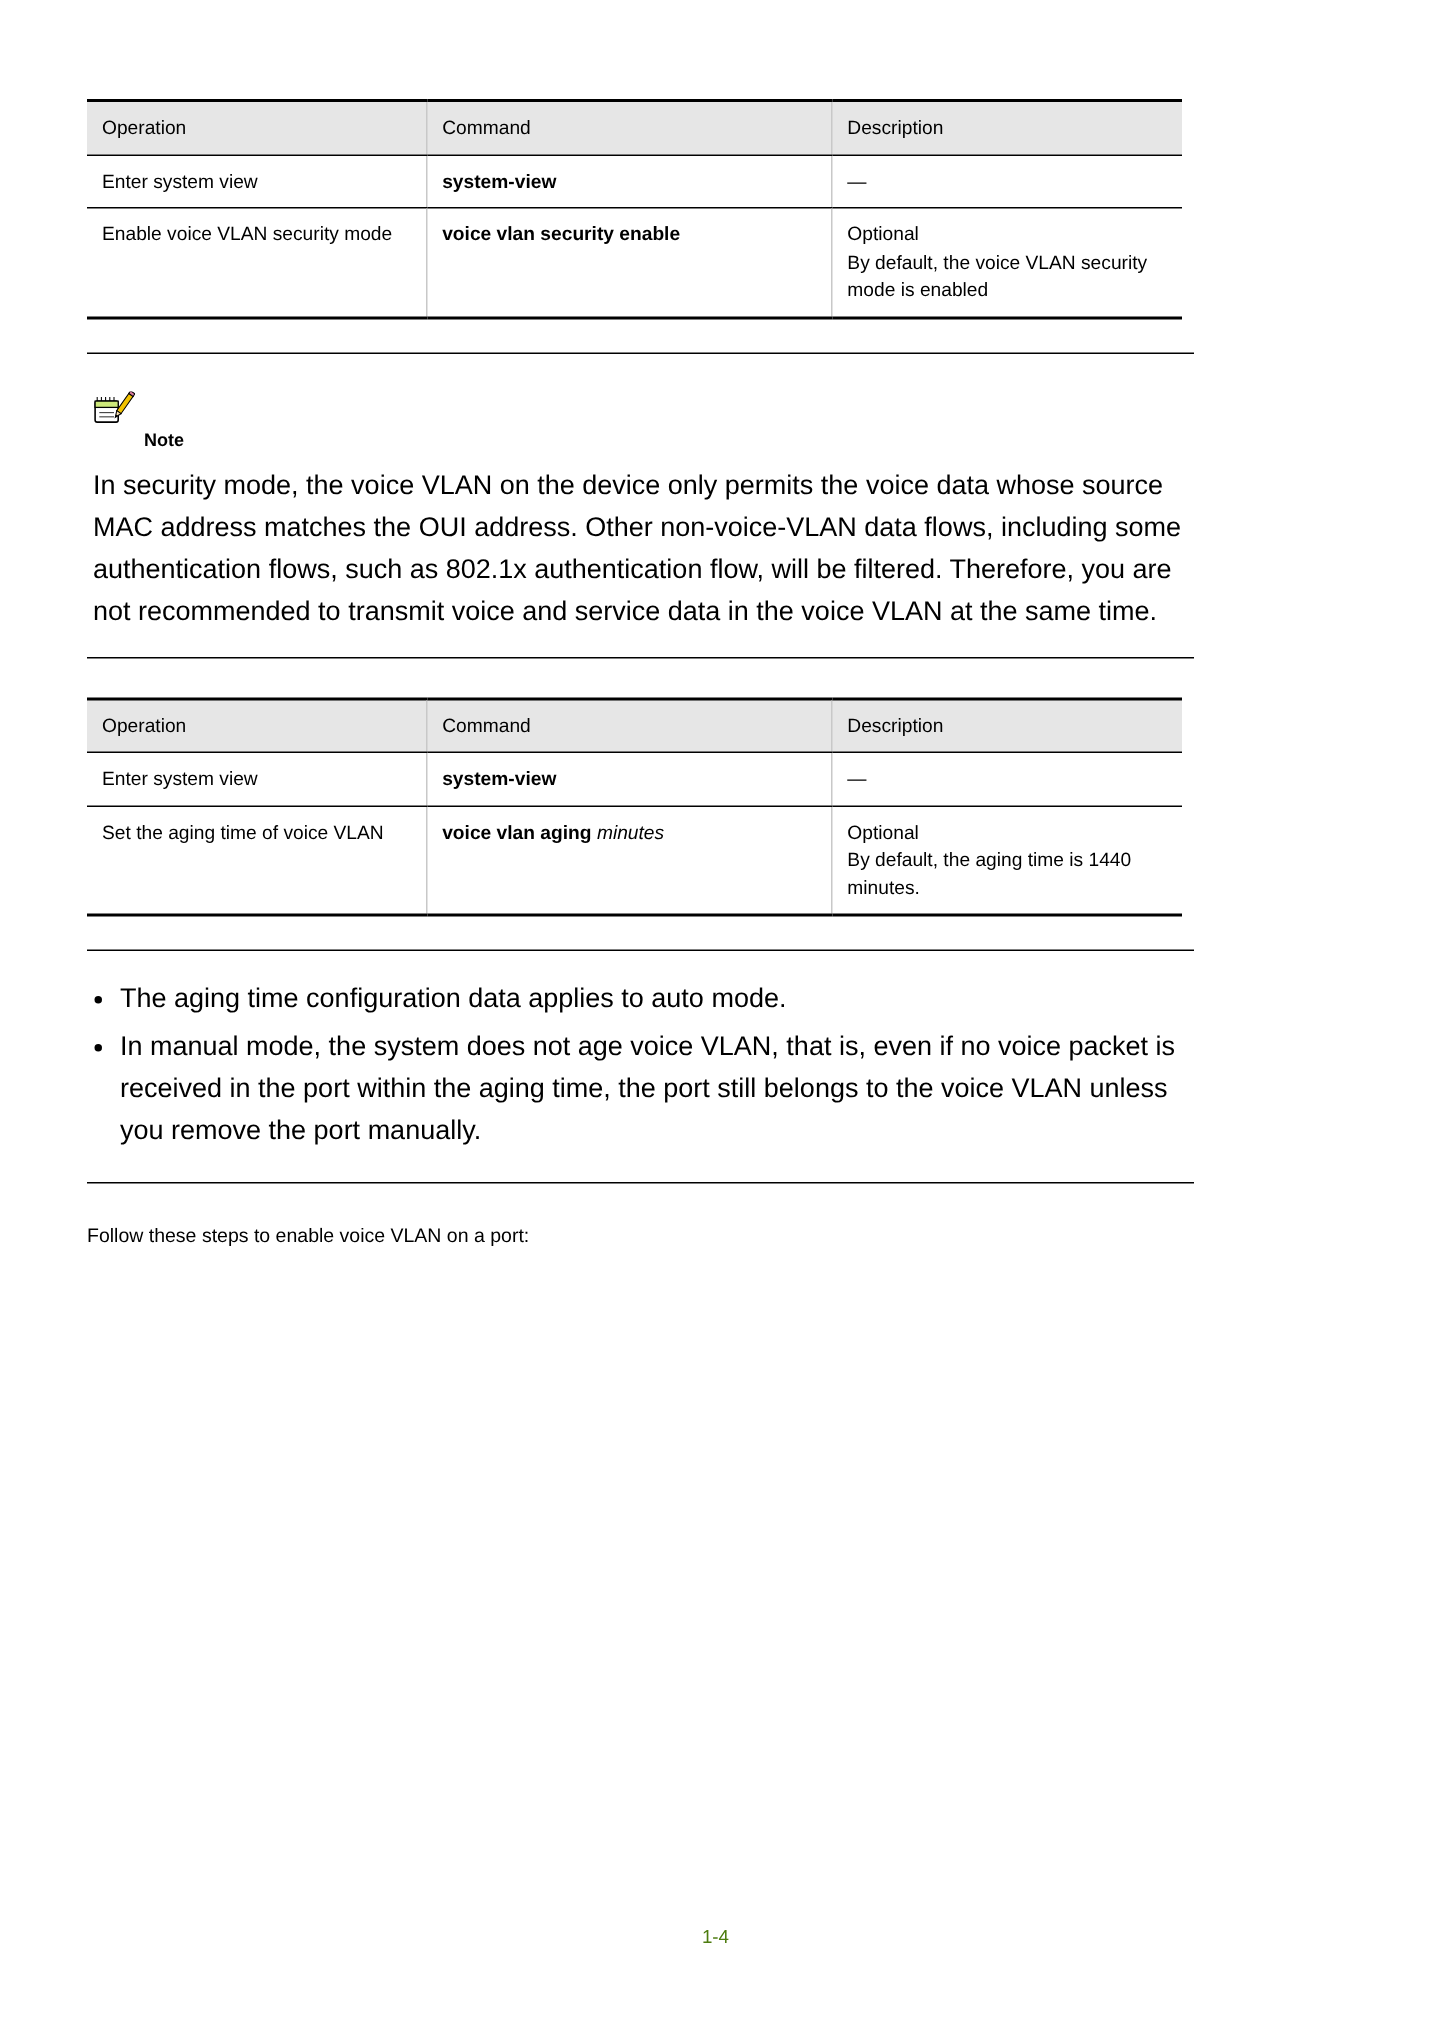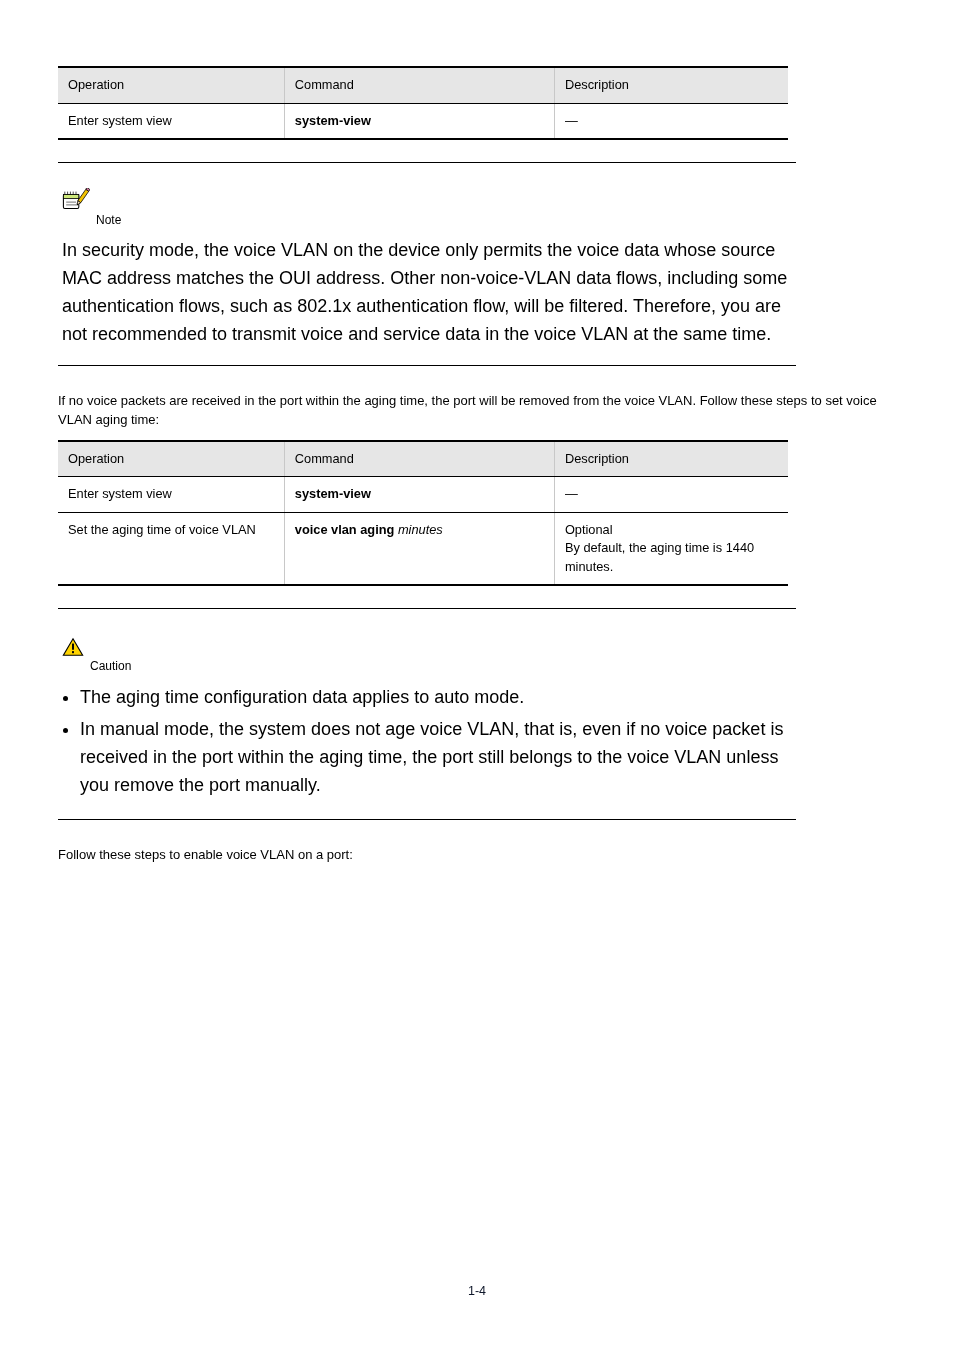--- a/index.html
+++ b/index.html
@@ -17,21 +17,21 @@
     box-sizing: border-box;
     padding: 60px 46px 40px 58px;
     position: relative;
   }
   .page-footer {
     position: absolute;
     left: 0; right: 0;
     bottom: 50px;
     text-align: center;
     font-size: 12.5px;
-    color: #0f172a;
+    color: #4d7c0f;
   }
 
   h3.section-heading {
     font-size: 15px;
     font-weight: bold;
     margin: 30px 0 8px 0;
   }
   p { margin: 0 0 10px 0; }
   .indent { margin-left: 0; }
 
@@ -86,21 +86,21 @@
     width: 730px;
   }
   .callout-header {
     display: flex;
     align-items: center;
     gap: 6px;
     margin-bottom: 8px;
   }
   .callout-title {
     font-size: 12px;
-    font-weight: normal;
+    font-weight: bold;
     margin-top: 35px;
   }
   .callout-body {
     font-size: 18px;
     line-height: 1.55;
   }
   .callout-body ul {
     margin: 4px 0 0 18px;
     padding: 0;
   }
@@ -127,20 +127,25 @@
         <th>Operation</th>
         <th>Command</th>
         <th>Description</th>
       </tr>
     </thead>
     <tbody>
       <tr>
         <td>Enter system view</td>
         <td><span class="cmd"><span class="kw">system-view</span></span></td>
         <td>—</td>
+      </tr>
+      <tr>
+        <td>Enable voice VLAN security mode</td>
+        <td><span class="cmd"><span class="kw">voice vlan security enable</span></span></td>
+        <td>Optional<br>By default, the voice VLAN security mode is enabled</td>
       </tr>
     </tbody>
   </table>
 
   <div class="callout-wrapper">
     <div class="callout-header">
       <span class="note-icon">
         <svg viewBox="0 0 40 32">
           <rect x="2" y="8" width="22" height="20" rx="2" fill="#fff" stroke="#000" stroke-width="1.5"></rect>
           <rect x="2" y="8" width="22" height="6" fill="#cde87a" stroke="#000" stroke-width="1.2"></rect>
@@ -157,21 +162,20 @@
             <polygon points="29.5,23.5 31.5,23.5 30.5,26" fill="#000"></polygon>
             <rect x="28" y="-3" width="5" height="3" fill="#d97b9e" stroke="#000" stroke-width="1"></rect>
           </g>
         </svg>
       </span>
       <span class="callout-title">Note</span>
     </div>
     <div class="callout-body">In security mode, the voice VLAN on the device only permits the voice data whose source MAC address matches the OUI address. Other non-voice-VLAN data flows, including some authentication flows, such as 802.1x authentication flow, will be filtered. Therefore, you are not recommended to transmit voice and service data in the voice VLAN at the same time.</div>
   </div>
 
-  <p class="indent">If no voice packets are received in the port within the aging time, the port will be removed from the voice VLAN. Follow these steps to set voice VLAN aging time:</p>
 
   <table class="cfg">
     <colgroup>
       <col class="col-op">
         <col class="col-cmd">
         <col class="col-des">
     </colgroup>
     <thead>
       <tr>
         <th>Operation</th>
@@ -187,30 +191,20 @@
       </tr>
       <tr>
         <td>Set the aging time of voice VLAN</td>
         <td><span class="cmd"><span class="kw">voice vlan aging</span> <span class="arg">minutes</span></span></td>
         <td>Optional<br>By default, the aging time is 1440 minutes.</td>
       </tr>
     </tbody>
   </table>
 
   <div class="callout-wrapper">
-    <div class="callout-header">
-      <span class="caution-icon">
-        <svg viewBox="0 0 32 28">
-          <polygon points="16,2 30,26 2,26" fill="#ffd400" stroke="#000" stroke-width="1.6"></polygon>
-          <rect x="14.6" y="9" width="2.8" height="9" fill="#000"></rect>
-          <rect x="14.6" y="20" width="2.8" height="3" fill="#000"></rect>
-        </svg>
-      </span>
-      <span class="callout-title">Caution</span>
-    </div>
     <div class="callout-body">
       <ul>
         <li>The aging time configuration data applies to auto mode.</li>
         <li>In manual mode, the system does not age voice VLAN, that is, even if no voice packet is received in the port within the aging time, the port still belongs to the voice VLAN unless you remove the port manually.</li>
       </ul>
     </div>
   </div>
 
   <p class="indent">Follow these steps to enable voice VLAN on a port:</p>
 

